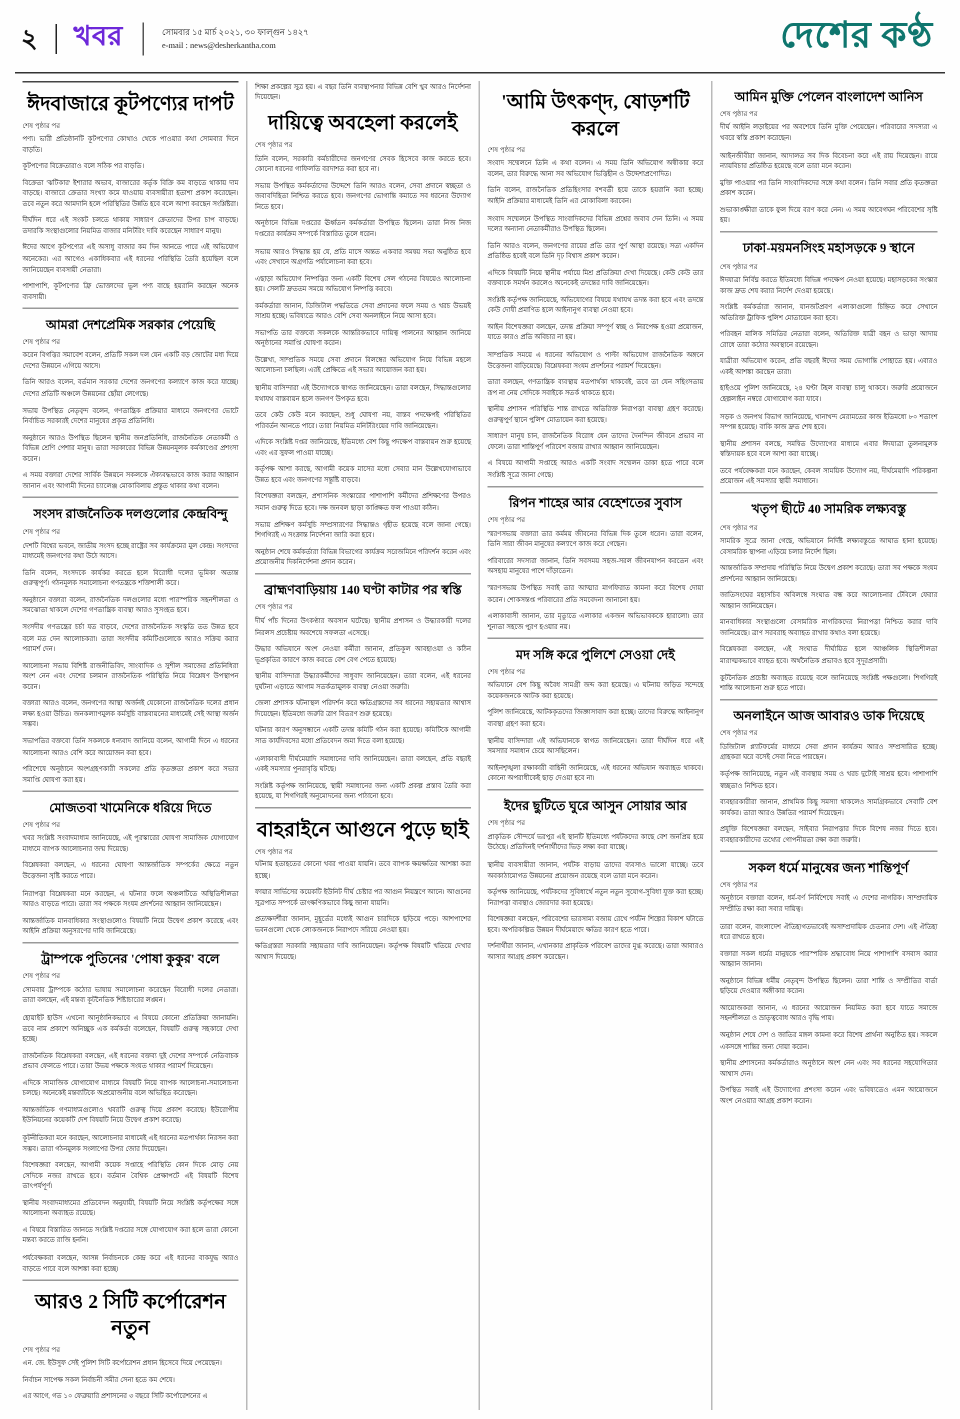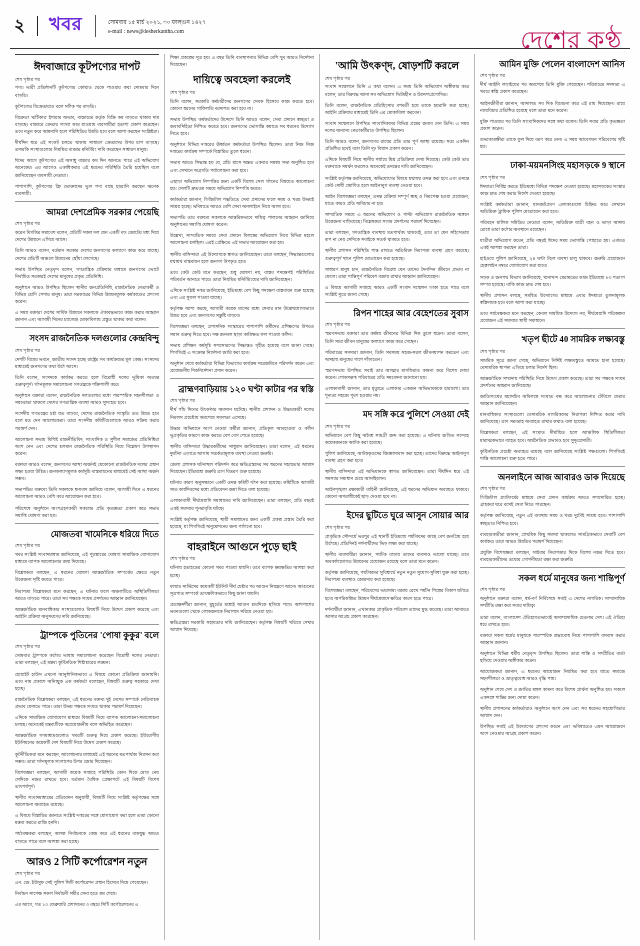--- a/index.html
+++ b/index.html
@@ -65,27 +65,26 @@
   }
   .dateblock {
     font-size: 5.6px;
     line-height: 1.55;
     color: #222;
     padding-top: 2px;
   }
   .dateblock div { white-space: nowrap; }
   .brand {
     font-size: 24px;
-    font-weight: normal;
-    color: #be185d;
+    font-weight: bold;
+    color: #0f766e;
     letter-spacing: 0.5px;
     line-height: 1;
     padding-right: 6px;
     padding-top: 2px;
-    margin-top: 16px;
   }
 
   .head-rule {
     border: 0;
     border-top: 1.4px solid #333;
     margin: 4px 0 5px 0;
   }
 
   
   .columns {
@@ -97,31 +96,30 @@
     width: 155px;
     box-sizing: border-box;
     padding: 0 5px;
     border-right: 0.6px solid #b9b9b9;
     overflow: hidden;
   }
   .col:last-child { border-right: none; }
 
   
   .headline {
-    font-size: 10px;
+    font-size: 13px;
     font-weight: bold;
     line-height: 1.35;
     text-align: center;
     color: #000;
     margin: 5px 0 3px 0;
     letter-spacing: 0.1px;
   }
   .headline.small {
     font-size: 8.4px;
-    text-align: right;
   }
   .byline {
     font-size: 4.6px;
     color: #333;
     margin: 0 0 2px 0;
     line-height: 1.3;
   }
   .body {
     font-size: 4.5px;
     line-height: 1.58;
@@ -232,21 +230,21 @@
         <p class="body">সভাপতি তার বক্তব্যে সকলকে আন্তরিকভাবে দায়িত্ব পালনের আহ্বান জানিয়ে অনুষ্ঠানের সমাপ্তি ঘোষণা করেন।</p>
         <p class="body">উল্লেখ্য, সাম্প্রতিক সময়ে সেবা প্রদানে বিলম্বের অভিযোগ নিয়ে বিভিন্ন মহলে আলোচনা চলছিল। এরই প্রেক্ষিতে এই সভার আয়োজন করা হয়।</p>
         <p class="body">স্থানীয় বাসিন্দারা এই উদ্যোগকে স্বাগত জানিয়েছেন। তারা বলছেন, সিদ্ধান্তগুলোর যথাযথ বাস্তবায়ন হলে জনগণ উপকৃত হবে।</p>
         <p class="body">তবে কেউ কেউ মনে করছেন, শুধু ঘোষণা নয়, বাস্তব পদক্ষেপই পরিস্থিতির পরিবর্তন আনতে পারে। তারা নিয়মিত মনিটরিংয়ের দাবি জানিয়েছেন।</p>
         <p class="body">এদিকে সংশ্লিষ্ট দপ্তর জানিয়েছে, ইতিমধ্যে বেশ কিছু পদক্ষেপ বাস্তবায়ন শুরু হয়েছে এবং এর সুফল পাওয়া যাচ্ছে।</p>
         <p class="body">কর্তৃপক্ষ আশা করছে, আগামী কয়েক মাসের মধ্যে সেবার মান উল্লেখযোগ্যভাবে উন্নত হবে এবং জনগণের সন্তুষ্টি বাড়বে।</p>
         <p class="body">বিশেষজ্ঞরা বলছেন, প্রশাসনিক সংস্কারের পাশাপাশি কর্মীদের প্রশিক্ষণের উপরও সমান গুরুত্ব দিতে হবে। দক্ষ জনবল ছাড়া কাঙ্ক্ষিত ফল পাওয়া কঠিন।</p>
         <p class="body">সভায় প্রশিক্ষণ কর্মসূচি সম্প্রসারণের সিদ্ধান্তও গৃহীত হয়েছে বলে জানা গেছে। শিগগিরই এ সংক্রান্ত নির্দেশনা জারি করা হবে।</p>
         <p class="body">অনুষ্ঠান শেষে কর্মকর্তারা বিভিন্ন বিভাগের কার্যক্রম সরেজমিনে পরিদর্শন করেন এবং প্রয়োজনীয় দিকনির্দেশনা প্রদান করেন।</p>
         <hr class="sep">
-        <div class="headline small">ব্রাহ্মণবাড়িয়ায় ১২০ ঘণ্টা কাটার পর স্বস্তি</div>
+        <div class="headline small">ব্রাহ্মণবাড়িয়ায় 140 ঘণ্টা কাটার পর স্বস্তি</div>
         <div class="byline">শেষ পৃষ্ঠার পর</div>
         <p class="body">দীর্ঘ পাঁচ দিনের উৎকণ্ঠার অবসান ঘটেছে। স্থানীয় প্রশাসন ও উদ্ধারকারী দলের নিরলস প্রচেষ্টায় অবশেষে সফলতা এসেছে।</p>
         <p class="body">উদ্ধার অভিযানে অংশ নেওয়া কর্মীরা জানান, প্রতিকূল আবহাওয়া ও কঠিন ভূপ্রকৃতির কারণে কাজ করতে বেশ বেগ পেতে হয়েছে।</p>
         <p class="body">স্থানীয় বাসিন্দারা উদ্ধারকর্মীদের সাধুবাদ জানিয়েছেন। তারা বলেন, এই ধরনের দুর্ঘটনা এড়াতে আগাম সতর্কতামূলক ব্যবস্থা নেওয়া জরুরি।</p>
         <p class="body">জেলা প্রশাসক ঘটনাস্থল পরিদর্শন করে ক্ষতিগ্রস্তদের সব ধরনের সহায়তার আশ্বাস দিয়েছেন। ইতিমধ্যে জরুরি ত্রাণ বিতরণ শুরু হয়েছে।</p>
         <p class="body">ঘটনার কারণ অনুসন্ধানে একটি তদন্ত কমিটি গঠন করা হয়েছে। কমিটিকে আগামী সাত কার্যদিবসের মধ্যে প্রতিবেদন জমা দিতে বলা হয়েছে।</p>
         <p class="body">এলাকাবাসী দীর্ঘমেয়াদি সমাধানের দাবি জানিয়েছেন। তারা বলছেন, প্রতি বছরই একই সমস্যার পুনরাবৃত্তি ঘটছে।</p>
         <p class="body">সংশ্লিষ্ট কর্তৃপক্ষ জানিয়েছে, স্থায়ী সমাধানের জন্য একটি প্রকল্প প্রস্তাব তৈরি করা হয়েছে, যা শিগগিরই অনুমোদনের জন্য পাঠানো হবে।</p>
         <hr class="sep">
         <div class="headline">বাহরাইনে আগুনে পুড়ে ছাই</div>

